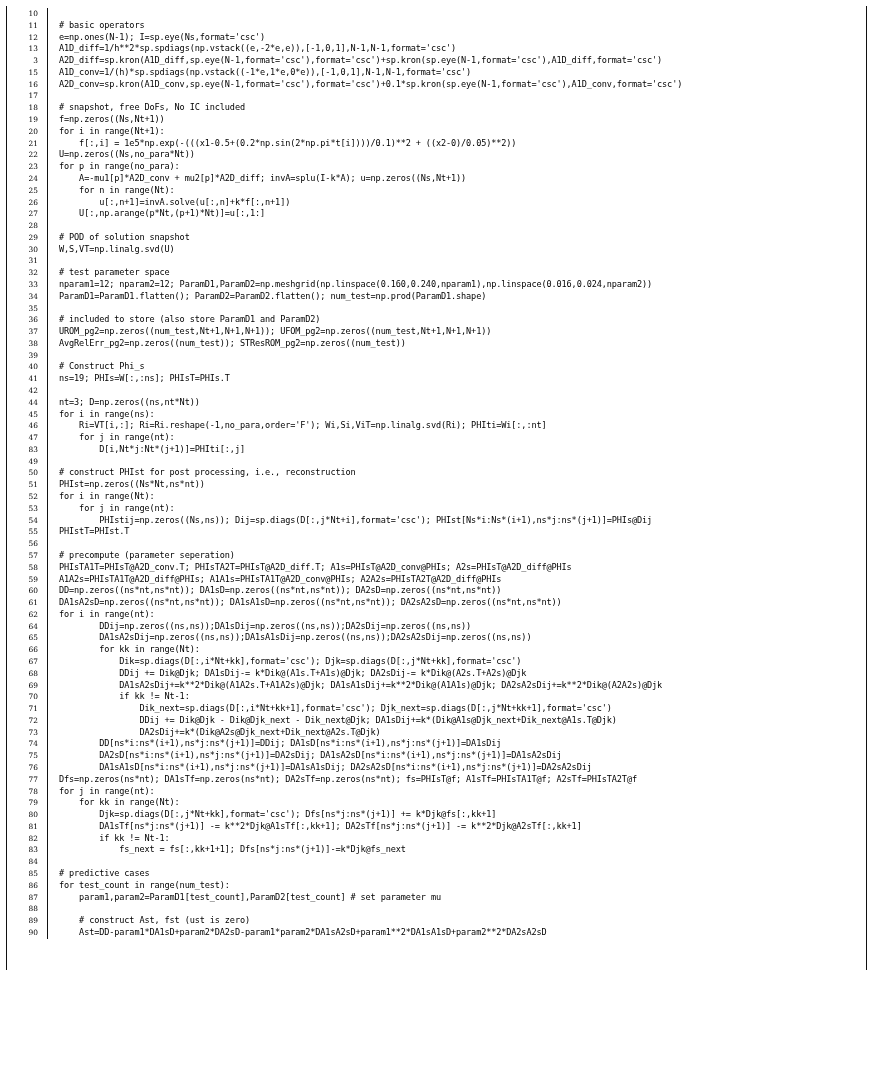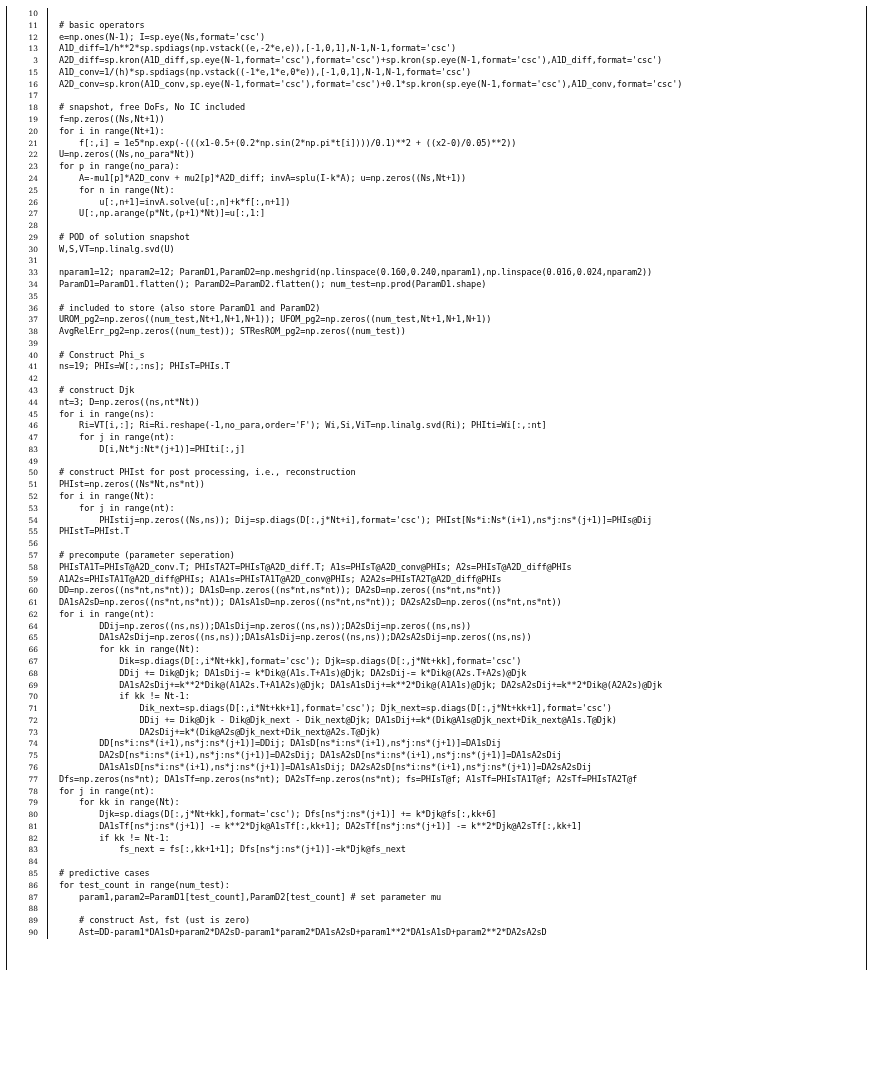--- a/index.html
+++ b/index.html
@@ -180,20 +180,25 @@
           <td class="lineno">30</td>
           <td class="gutter"></td>
           <td class="code">W,S,VT=np.linalg.svd(U)</td>
         </tr>
         <tr>
           <td class="lineno">31</td>
           <td class="gutter"></td>
           <td class="code"></td>
         </tr>
         <tr>
+          <td class="lineno">32</td>
+          <td class="gutter"></td>
+          <td class="code"># test parameter space</td>
+        </tr>
+        <tr>
           <td class="lineno">33</td>
           <td class="gutter"></td>
           <td class="code">nparam1=12; nparam2=12; ParamD1,ParamD2=np.meshgrid(np.linspace(0.160,0.240,nparam1),np.linspace(0.016,0.024,nparam2))</td>
         </tr>
         <tr>
           <td class="lineno">34</td>
           <td class="gutter"></td>
           <td class="code">ParamD1=ParamD1.flatten(); ParamD2=ParamD2.flatten(); num_test=np.prod(ParamD1.shape)</td>
         </tr>
         <tr>
@@ -230,25 +235,20 @@
           <td class="lineno">41</td>
           <td class="gutter"></td>
           <td class="code">ns=19; PHIs=W[:,:ns]; PHIsT=PHIs.T</td>
         </tr>
         <tr>
           <td class="lineno">42</td>
           <td class="gutter"></td>
           <td class="code"></td>
         </tr>
         <tr>
-          <td class="lineno">43</td>
-          <td class="gutter"></td>
-          <td class="code"># construct Djk</td>
-        </tr>
-        <tr>
           <td class="lineno">44</td>
           <td class="gutter"></td>
           <td class="code">nt=3; D=np.zeros((ns,nt*Nt))</td>
         </tr>
         <tr>
           <td class="lineno">45</td>
           <td class="gutter"></td>
           <td class="code">for i in range(ns):</td>
         </tr>
         <tr>
@@ -412,21 +412,21 @@
           <td class="code">for j in range(nt):</td>
         </tr>
         <tr>
           <td class="lineno">79</td>
           <td class="gutter"></td>
           <td class="code">    for kk in range(Nt):</td>
         </tr>
         <tr>
           <td class="lineno">80</td>
           <td class="gutter"></td>
-          <td class="code">        Djk=sp.diags(D[:,j*Nt+kk],format='csc'); Dfs[ns*j:ns*(j+1)] += k*Djk@fs[:,kk+6]</td>
+          <td class="code">        Djk=sp.diags(D[:,j*Nt+kk],format='csc'); Dfs[ns*j:ns*(j+1)] += k*Djk@fs[:,kk+1]</td>
         </tr>
         <tr>
           <td class="lineno">81</td>
           <td class="gutter"></td>
           <td class="code">        DA1sTf[ns*j:ns*(j+1)] -= k**2*Djk@A1sTf[:,kk+1]; DA2sTf[ns*j:ns*(j+1)] -= k**2*Djk@A2sTf[:,kk+1]</td>
         </tr>
         <tr>
           <td class="lineno">82</td>
           <td class="gutter"></td>
           <td class="code">        if kk != Nt-1:</td>

